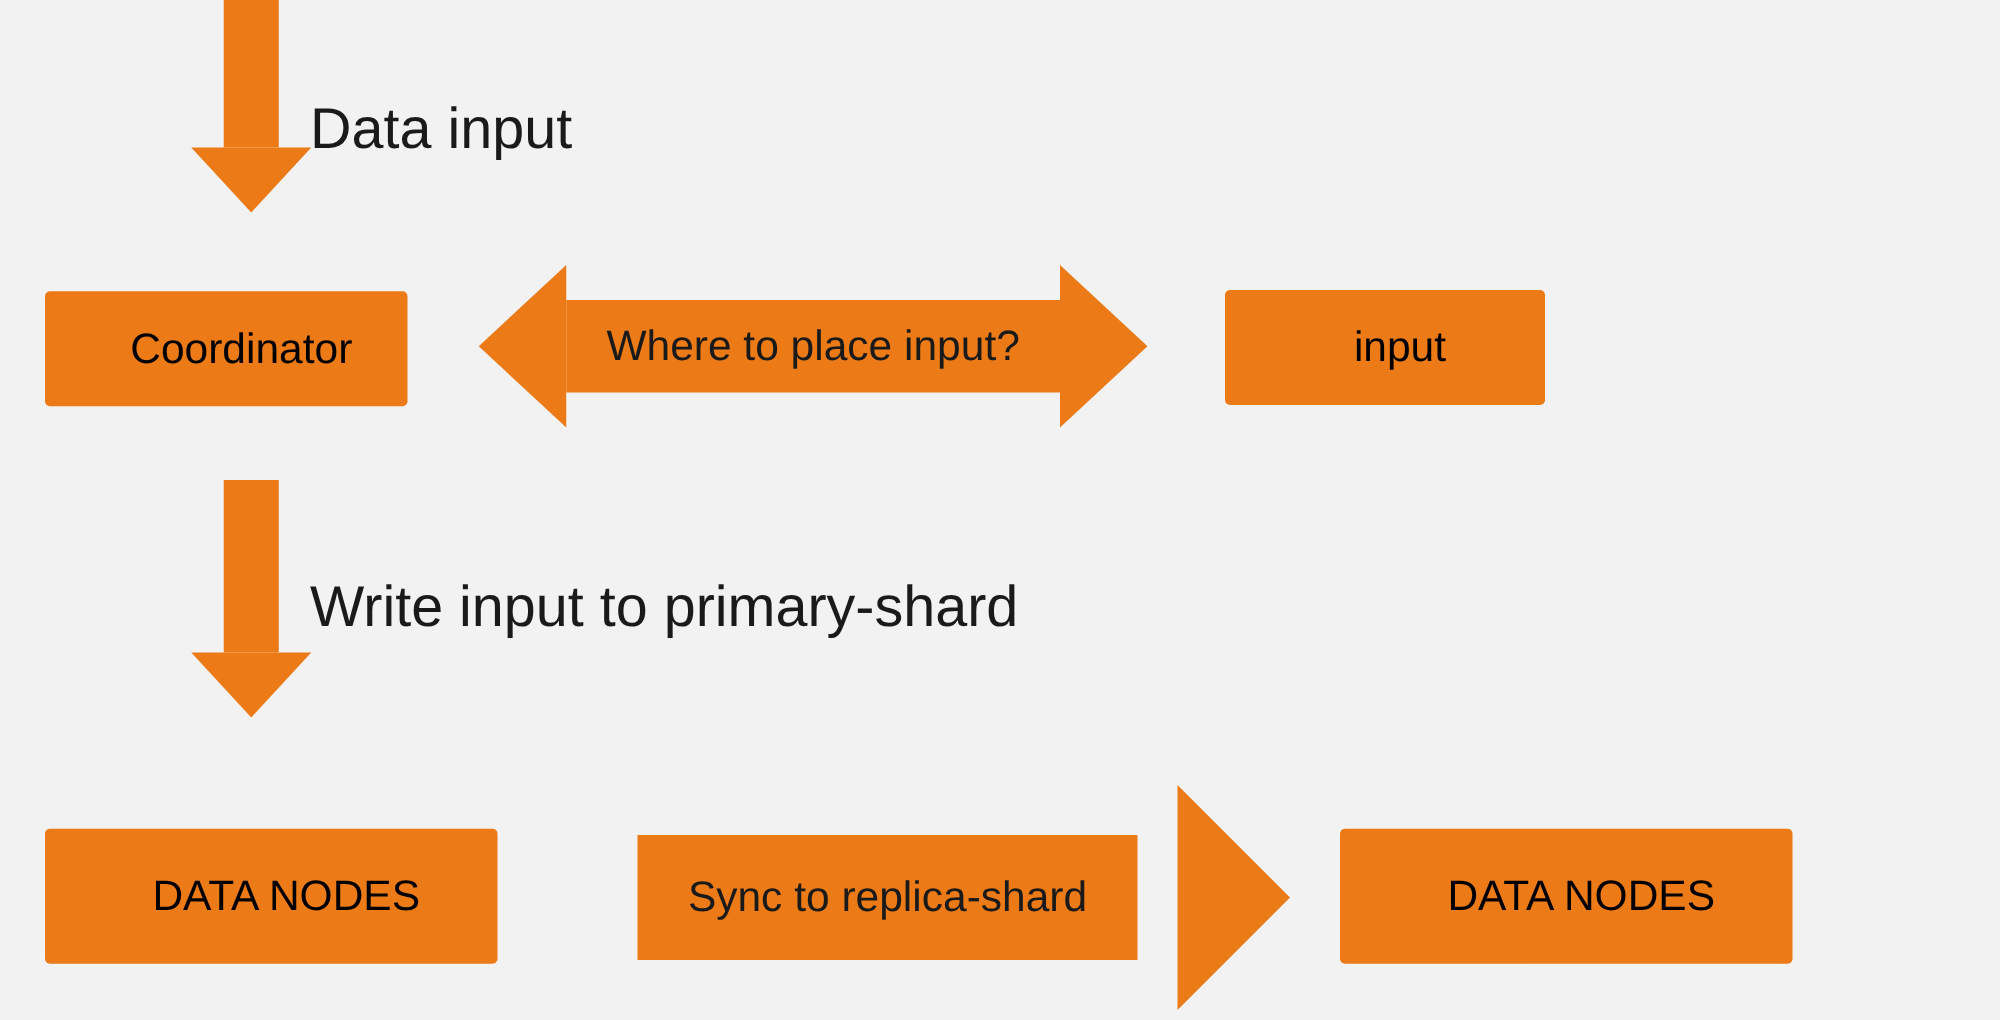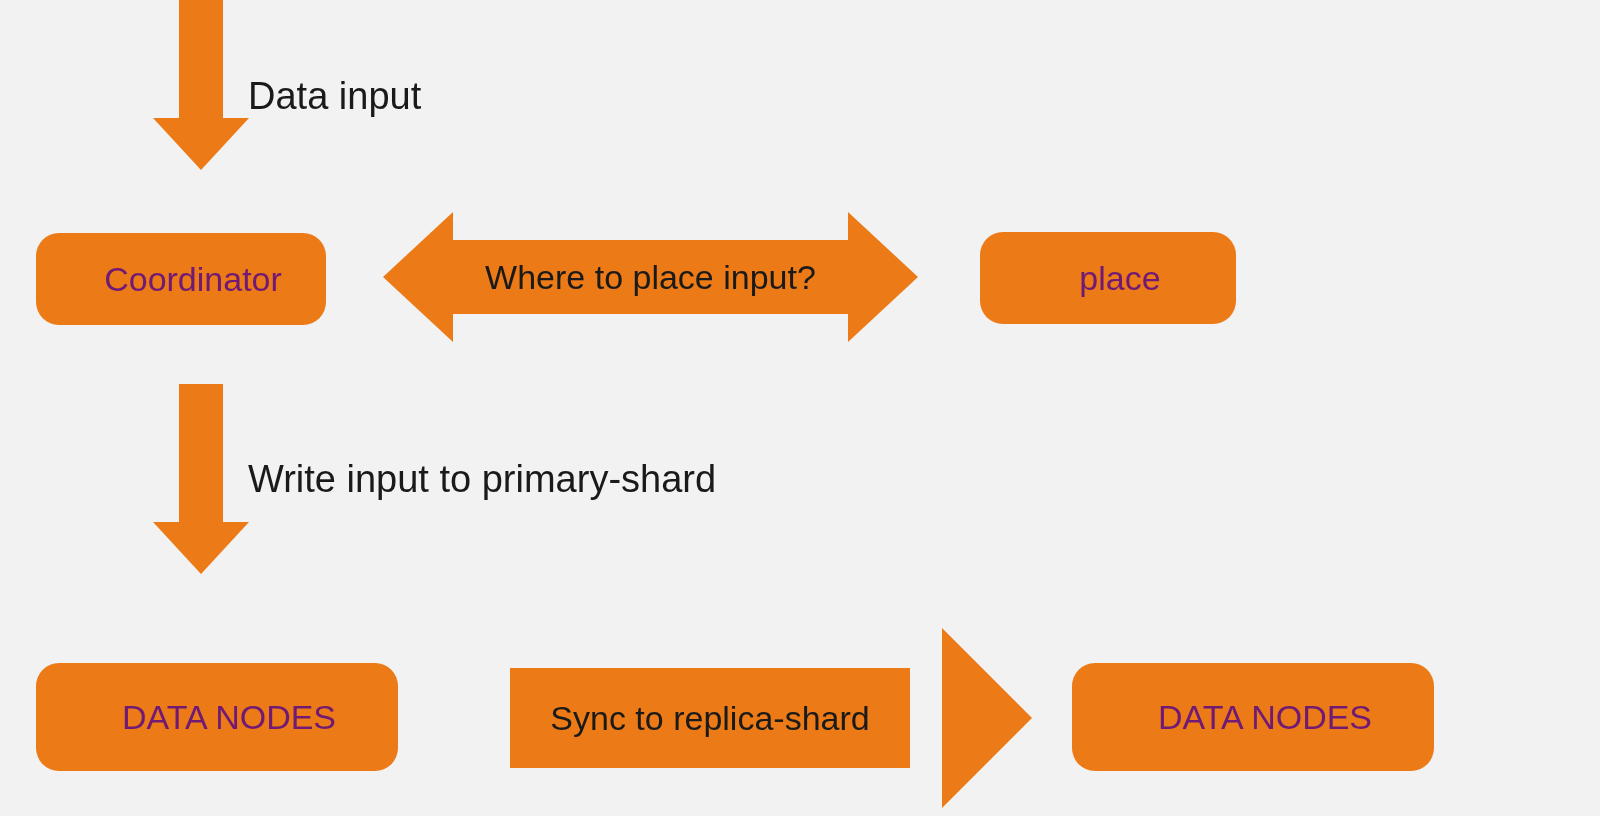--- a/index.html
+++ b/index.html
@@ -11,33 +11,33 @@
       width: 1600px;
       height: 816px;
       background: #f2f2f2;
       font-family: -apple-system, BlinkMacSystemFont, "Segoe UI", "Helvetica Neue", Arial, sans-serif;
       position: relative;
       overflow: hidden;
     }
     .node {
       position: absolute;
       background: #ec7a16;
-      border-radius: 23px;
+      border-radius: 4px;
       display: flex;
       align-items: center;
       justify-content: center;
-      color: #701a75;
+      color: #000000;
       font-size: 34px;
       font-weight: 400;
       padding-left: 24px;
     }
     .label {
       position: absolute;
       color: #1a1a1a;
-      font-size: 38px;
+      font-size: 46px;
       font-weight: 400;
     }
     .arrow-down {
       position: absolute;
       display: flex;
       flex-direction: column;
       align-items: center;
     }
     .arrow-down .shaft {
       width: 44px;
@@ -117,21 +117,21 @@
 
 <div class="arrow-bi" style="left:383px; top:212px;">
   <div class="head-left"></div>
   <div class="shaft" style="width:395px;">
     <span>Where to place input?</span>
   </div>
   <div class="head-right"></div>
 </div>
 
 <div class="node" style="left:980px; top:232px; width:256px; height:92px;">
-  <span>place</span>
+  <span>input</span>
 </div>
 
 <div class="arrow-down" style="left:153px; top:384px;">
   <div class="shaft" style="height:138px;"></div>
   <div class="head"></div>
 </div>
 <div class="label" style="left:248px; top:458px;">Write input to primary-shard</div>
 
 <div class="node" style="left:36px; top:663px; width:362px; height:108px;">
   <span>DATA NODES</span>

